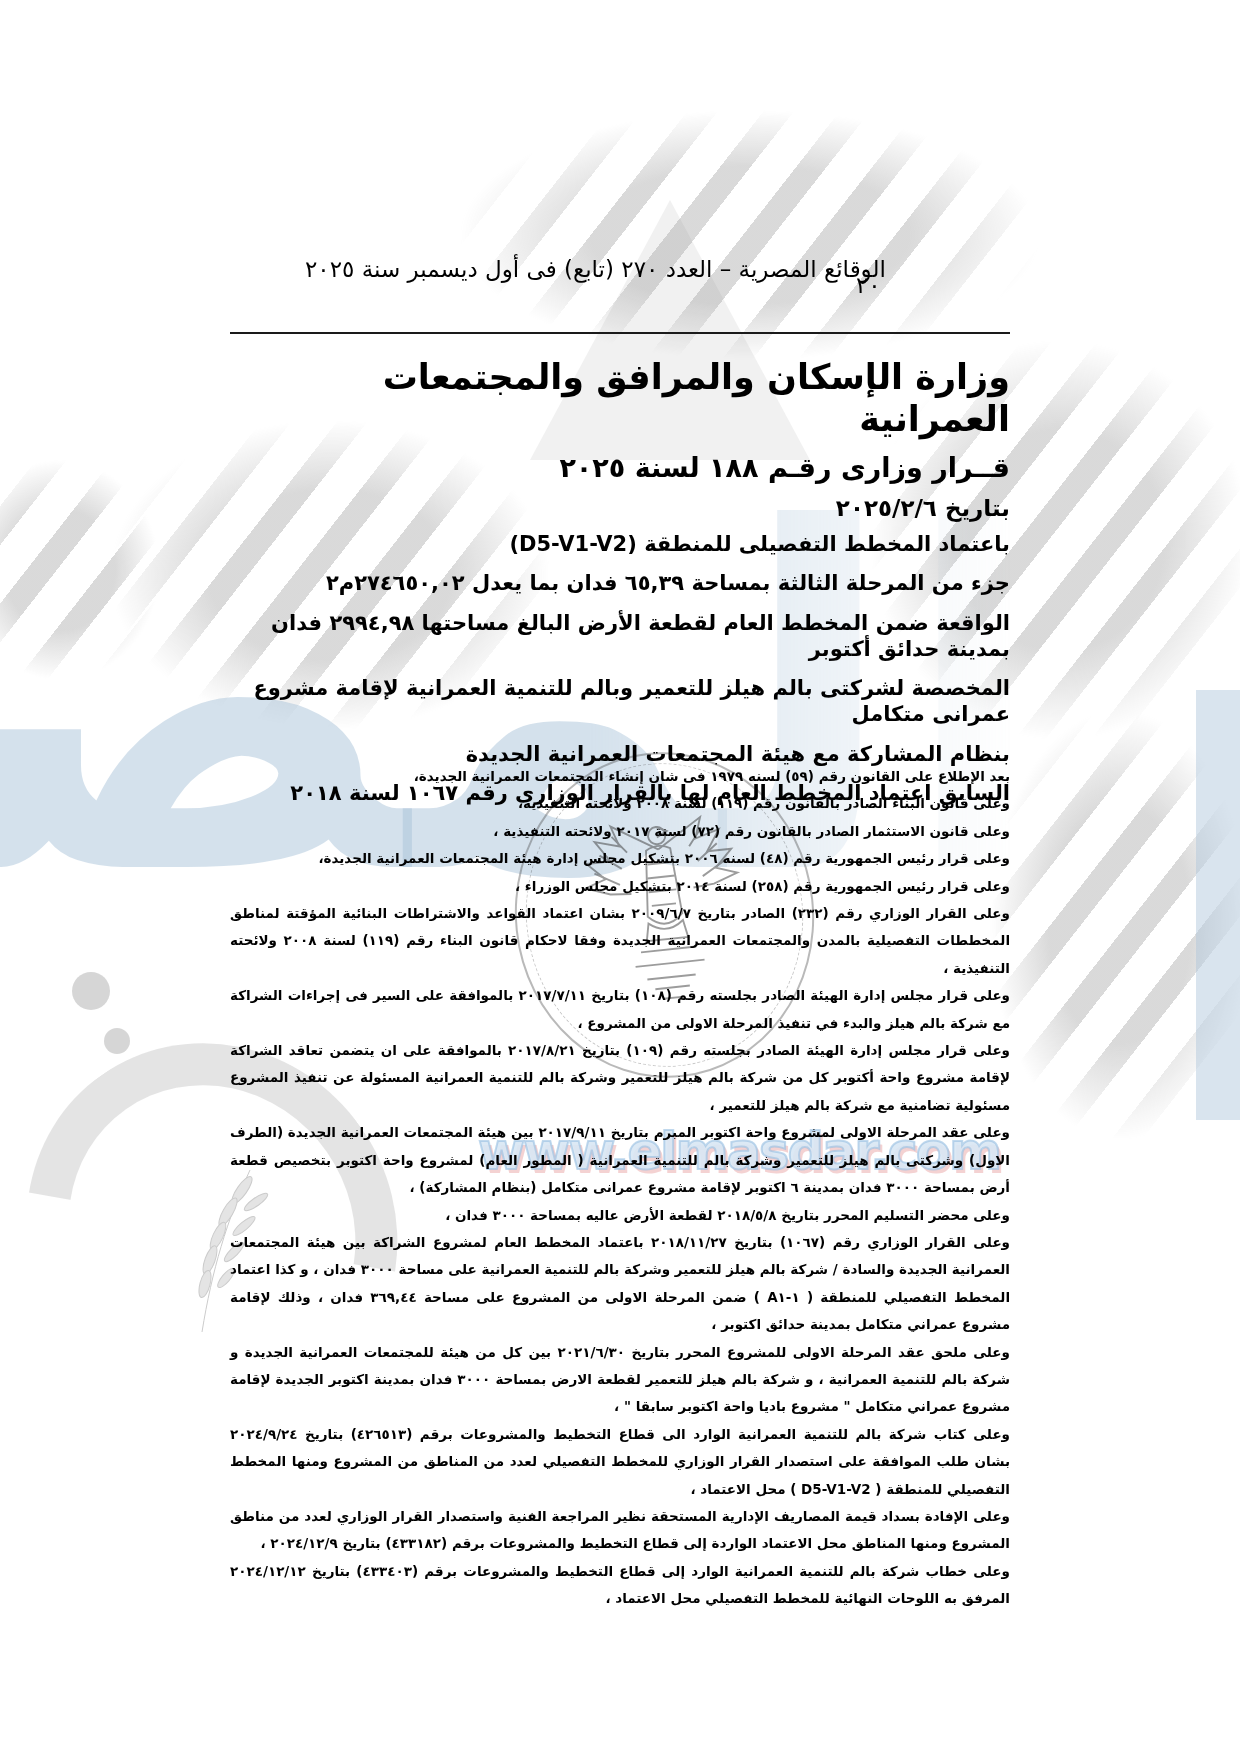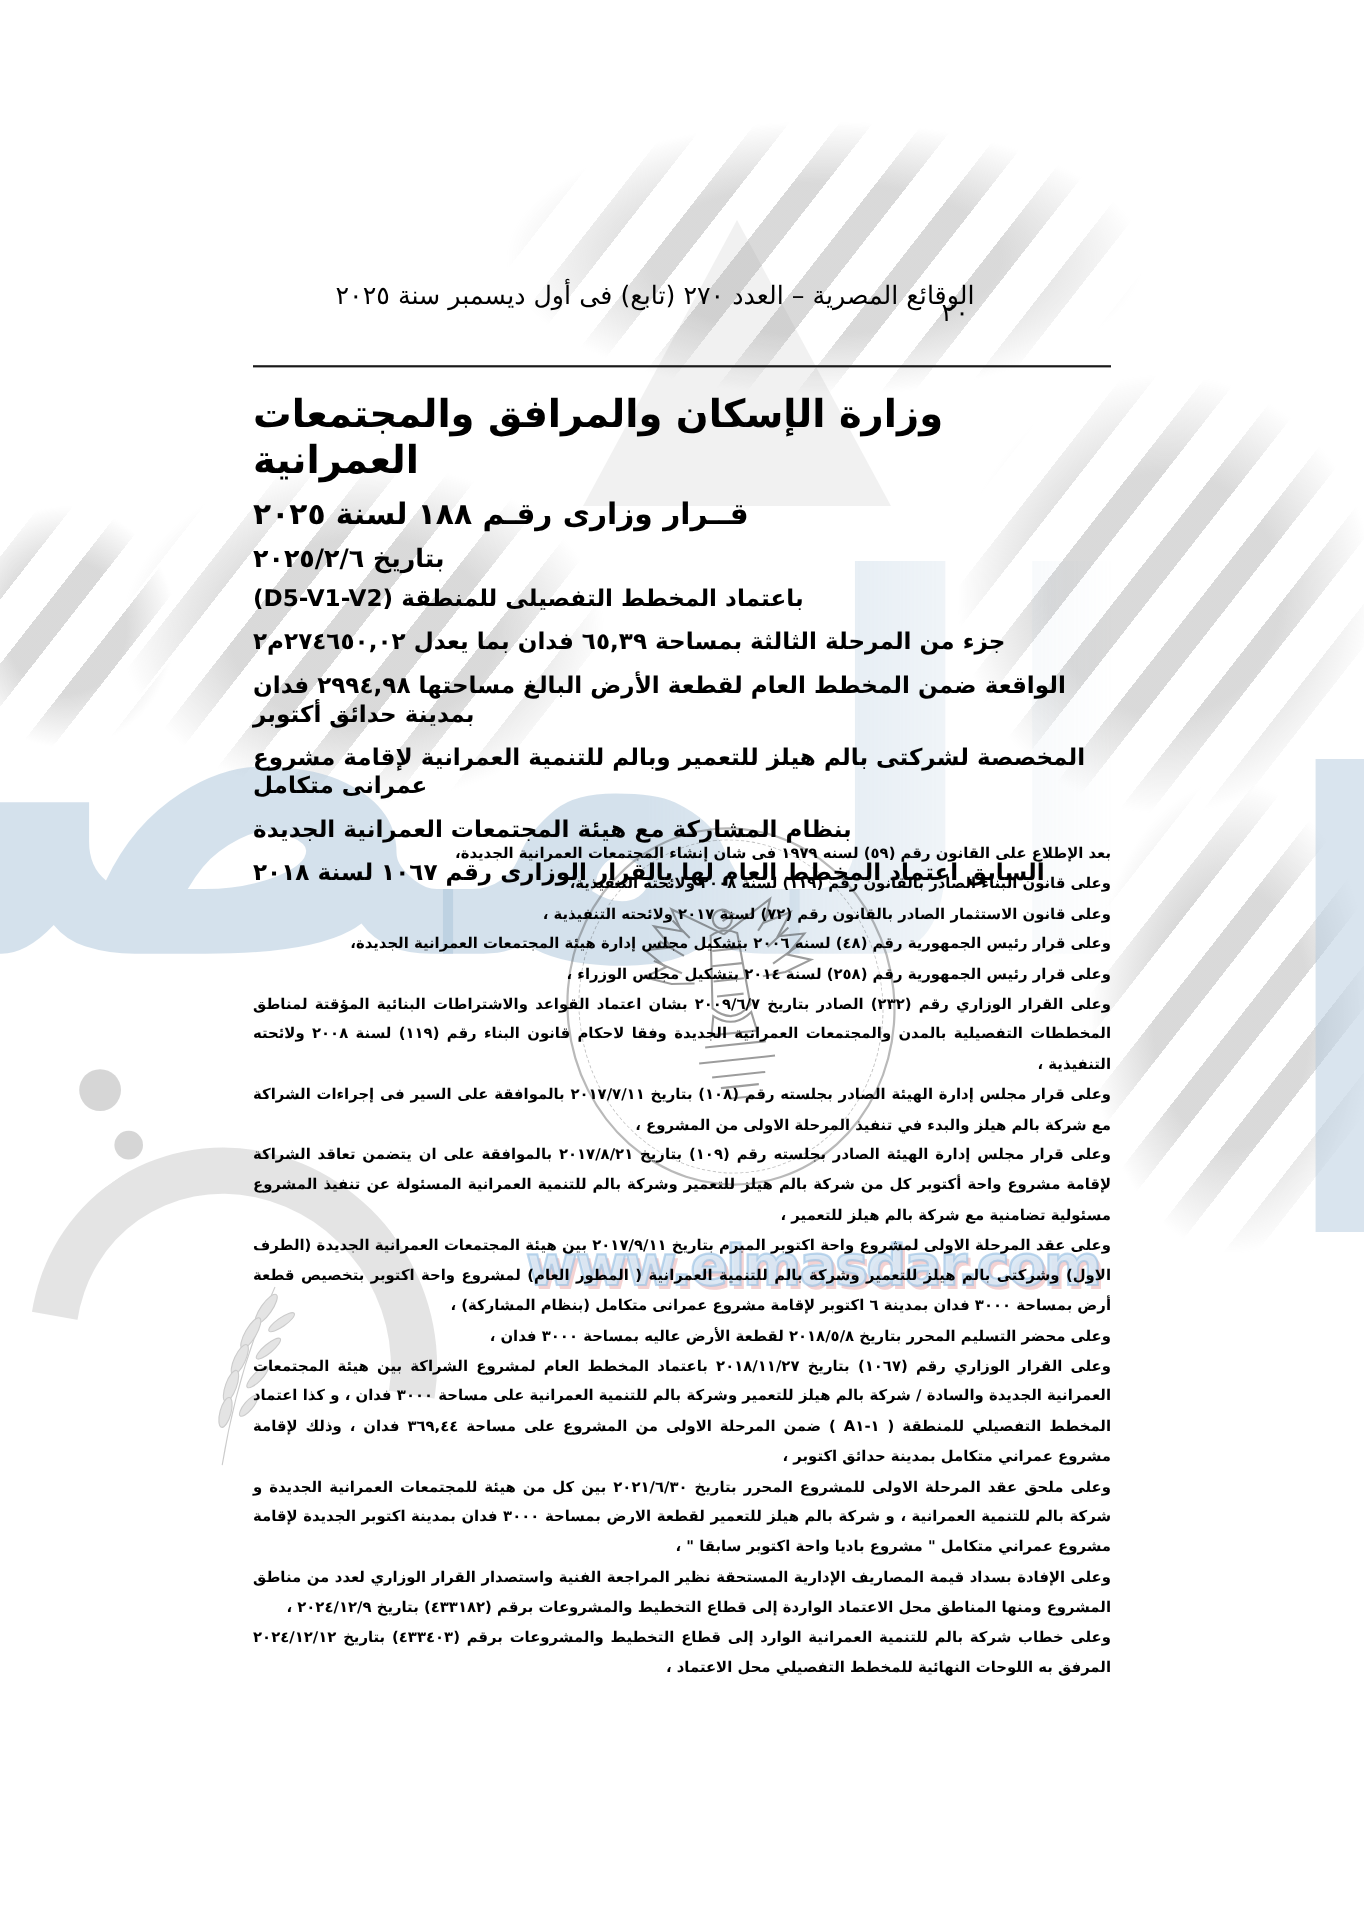--- a/index.html
+++ b/index.html
@@ -58,21 +58,21 @@
     position:absolute;left:9px;top:9px;right:9px;bottom:9px;border-radius:50%;
     border:1px dashed rgba(70,70,70,.3);
   }
   .stamp svg{position:absolute;left:50%;top:50%;transform:translate(-50%,-50%);opacity:.5;}
   
   .content-z{position:absolute;z-index:10;}
   .issue-line{left:305px;top:256px;font-size:23px;direction:rtl;}
   .page-number{left:856px;top:272px;font-size:23px;}
   .rule{left:230px;top:332px;width:780px;height:2px;background:#1a1a1a;}
   .head-block{
-    left:230px;top:342px;width:780px;text-align:left;direction:rtl;font-weight:bold;
+    left:230px;top:342px;width:780px;text-align:right;direction:rtl;font-weight:bold;
   }
   .t-ministry{font-size:35px;line-height:1.2;margin:14px 0 12px;letter-spacing:.5px;}
   .t-decree{font-size:27px;margin:0 0 12px;}
   .t-date{font-size:23px;margin:0 0 10px;}
   .t-sub{font-size:21px;margin:0 0 13px;line-height:1.25;}
   .t-minister{font-size:26px;margin:6px 0 0;}
   .body-block{
     left:230px;top:763px;width:780px;direction:rtl;text-align:justify;
     font-size:13.5px;font-weight:bold;line-height:27.4px;
   }
@@ -151,17 +151,18 @@
     <p>وعلى قانون الاستثمار الصادر بالقانون رقم (٧٢) لسنة ٢٠١٧ ولائحته التنفيذية ،</p>
     <p>وعلى قرار رئيس الجمهورية رقم (٤٨) لسنه ٢٠٠٦ بتشكيل مجلس إدارة هيئة المجتمعات العمرانية الجديدة،</p>
     <p>وعلى قرار رئيس الجمهورية رقم (٢٥٨) لسنة ٢٠١٤ بتشكيل مجلس الوزراء ،</p>
     <p>وعلى القرار الوزاري رقم (٢٣٢) الصادر بتاريخ ٢٠٠٩/٦/٧ بشان اعتماد القواعد والاشتراطات البنائية المؤقتة لمناطق المخططات التفصيلية بالمدن والمجتمعات العمرانية الجديدة وفقا لاحكام قانون البناء رقم (١١٩) لسنة ٢٠٠٨ ولائحته التنفيذية ،</p>
     <p>وعلى قرار مجلس إدارة الهيئة الصادر بجلسته رقم (١٠٨) بتاريخ ٢٠١٧/٧/١١ بالموافقة على السير فى إجراءات الشراكة مع شركة بالم هيلز والبدء في تنفيذ المرحلة الاولى من المشروع ،</p>
     <p>وعلى قرار مجلس إدارة الهيئة الصادر بجلسته رقم (١٠٩) بتاريخ ٢٠١٧/٨/٢١ بالموافقة على ان يتضمن تعاقد الشراكة لإقامة مشروع واحة أكتوبر كل من شركة بالم هيلز للتعمير وشركة بالم للتنمية العمرانية المسئولة عن تنفيذ المشروع مسئولية تضامنية مع شركة بالم هيلز للتعمير ،</p>
     <p>وعلى عقد المرحلة الاولى لمشروع واحة اكتوبر المبرم بتاريخ ٢٠١٧/٩/١١ بين هيئة المجتمعات العمرانية الجديدة (الطرف الاول) وشركتى بالم هيلز للتعمير وشركة بالم للتنمية العمرانية ( المطور العام) لمشروع واحة اكتوبر بتخصيص قطعة أرض بمساحة ٣٠٠٠ فدان بمدينة ٦ اكتوبر لإقامة مشروع عمرانى متكامل (بنظام المشاركة) ،</p>
     <p>وعلى محضر التسليم المحرر بتاريخ ٢٠١٨/٥/٨ لقطعة الأرض عاليه بمساحة ٣٠٠٠ فدان ،</p>
     <p>وعلى القرار الوزاري رقم (١٠٦٧) بتاريخ ٢٠١٨/١١/٢٧ باعتماد المخطط العام لمشروع الشراكة بين هيئة المجتمعات العمرانية الجديدة والسادة / شركة بالم هيلز للتعمير وشركة بالم للتنمية العمرانية على مساحة ٣٠٠٠ فدان ، و كذا اعتماد المخطط التفصيلي للمنطقة ( ١-A١ ) ضمن المرحلة الاولى من المشروع على مساحة ٣٦٩,٤٤ فدان ، وذلك لإقامة مشروع عمراني متكامل بمدينة حدائق اكتوبر ،</p>
     <p>وعلى ملحق عقد المرحلة الاولى للمشروع المحرر بتاريخ ٢٠٢١/٦/٣٠ بين كل من هيئة للمجتمعات العمرانية الجديدة و شركة بالم للتنمية العمرانية ، و شركة بالم هيلز للتعمير لقطعة الارض بمساحة ٣٠٠٠ فدان بمدينة اكتوبر الجديدة لإقامة مشروع عمراني متكامل " مشروع باديا واحة اكتوبر سابقا " ،</p>
+    <p>وعلى كتاب شركة بالم للتنمية العمرانية الوارد الى قطاع التخطيط والمشروعات برقم (٤٢٦٥١٣) بتاريخ ٢٠٢٤/٩/٢٤ بشان طلب الموافقة على استصدار القرار الوزاري للمخطط التفصيلي لعدد من المناطق من المشروع ومنها المخطط التفصيلي للمنطقة ( D5-V1-V2 ) محل الاعتماد ،</p>
     <p>وعلى الإفادة بسداد قيمة المصاريف الإدارية المستحقة نظير المراجعة الفنية واستصدار القرار الوزاري لعدد من مناطق المشروع ومنها المناطق محل الاعتماد الواردة إلى قطاع التخطيط والمشروعات برقم (٤٣٣١٨٢) بتاريخ ٢٠٢٤/١٢/٩ ،</p>
     <p>وعلى خطاب شركة بالم للتنمية العمرانية  الوارد إلى قطاع التخطيط والمشروعات برقم (٤٣٣٤٠٣) بتاريخ ٢٠٢٤/١٢/١٢ المرفق به اللوحات النهائية للمخطط التفصيلي محل الاعتماد ،</p>
   </div>
 
 </div>
 
 </body></html>

